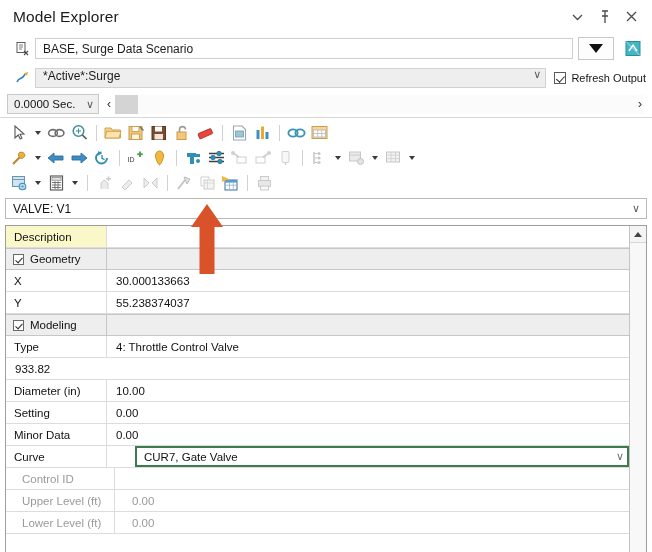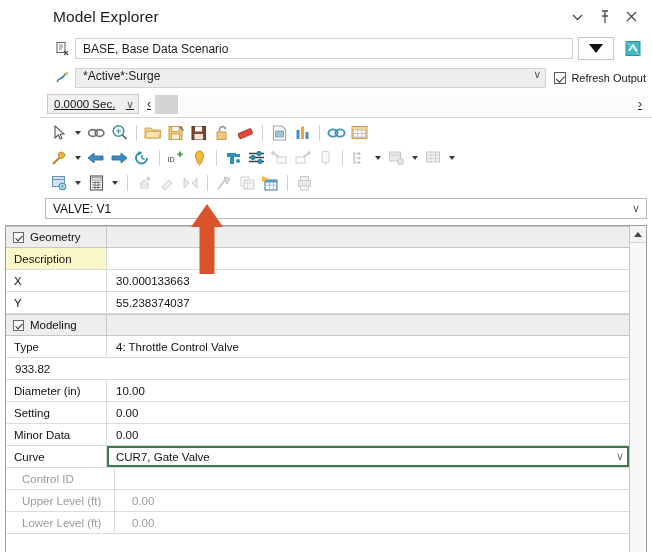--- a/index.html
+++ b/index.html
@@ -15,21 +15,20 @@
     color: #1a1a1a;
     overflow: hidden;
     position: relative;
   }
   #app {
     width: 652px;
     height: 552px;
     position: relative;
     background: #ffffff;
     box-sizing: border-box;
-    padding-left: 40px;
   }
 
   
   .titlebar {
     height: 33px;
     display: flex;
     align-items: center;
     padding: 0 8px 0 13px;
     box-sizing: border-box;
     background: #ffffff;
@@ -162,21 +161,20 @@
   }
   .chk-label { font-size: 11px; color: #161616; }
 
   
   .row-time {
     height: 26px;
     display: flex;
     align-items: center;
     padding: 0 8px 0 7px;
     box-sizing: border-box;
-    text-decoration: underline;
   }
   .time-combo {
     width: 92px;
     height: 20px;
     background: #f0f0f0;
     border: 1px solid #c9c9c9;
     display: flex;
     align-items: center;
     padding: 0 4px 0 6px;
     box-sizing: border-box;
@@ -342,20 +340,21 @@
     border-width: 0 1.5px 1.5px 0;
     transform: rotate(42deg);
   }
   .prow.disabled .pname,
   .prow.disabled .pval { color: #9a9a9a; margin-left: 8px; }
   .prow.selected .pval {
     border: 2px solid #3d7a4e;
     background: #ffffff;
     padding-left: 7px;
     position: relative;
+    margin-left: 28px;
   }
   .sel-chev {
     margin-left: auto;
     padding-right: 3px;
     color: #6d6d6d;
     font-size: 11px;
   }
 
   .vscroll {
     width: 16px;
@@ -421,21 +420,21 @@
 
   <div class="row-scenario">
     <div class="row-icon">
       <svg width="15" height="16" viewBox="0 0 15 16">
         <rect x="2" y="1.5" width="8" height="10" fill="#ffffff" stroke="#5c5c5c" stroke-width="1"></rect>
         <path d="M4 4 H8 M4 6 H8 M4 8 H7" stroke="#6f6f6f" stroke-width="0.9"></path>
         <path d="M9 10 L13 14 M13 10 L9 14" stroke="#4b4b4b" stroke-width="1.1"></path>
       </svg>
     </div>
     <div class="combo-white">
-      <span>BASE, Base Data Scenario</span>
+      <span>BASE, Surge Data Scenario</span>
     </div>
     <div class="dropbtn">
       <div class="tri-down"></div>
     </div>
     <div class="teal-icon">
       <svg width="19" height="19" viewBox="0 0 19 19">
         <rect x="2" y="2.5" width="14" height="14" fill="#41b6c4" stroke="#2b8e9b" stroke-width="1"></rect>
         <path d="M5 12 L9 6 L13 12" stroke="#ffffff" stroke-width="1.5" fill="none"></path>
         <path d="M2 2.5 L16 16.5" stroke="#ffffff" stroke-width="0.9" opacity="0.65"></path>
       </svg>
@@ -742,32 +741,32 @@
     </div>
   </div>
 
   <div class="elem-combo">
     <span>VALVE: V1</span>
     <span class="chev">∨</span>
   </div>
 
   <div class="grid-wrap">
     <div class="grid" id="grid-rows">
+        <div class="prow idrow">
+          <div class="pname">
+            <span>Description</span>
+          </div>
+          <div class="pval">
+            <span></span>
+          </div>
+        </div>
         <div class="prow catrow">
           <div class="pname">
             <div class="cat-chk"></div>
             <span>Geometry</span>
-          </div>
-          <div class="pval">
-            <span></span>
-          </div>
-        </div>
-        <div class="prow idrow">
-          <div class="pname">
-            <span>Description</span>
           </div>
           <div class="pval">
             <span></span>
           </div>
         </div>
         <div class="prow">
           <div class="pname">
             <span>X</span>
           </div>
           <div class="pval">

